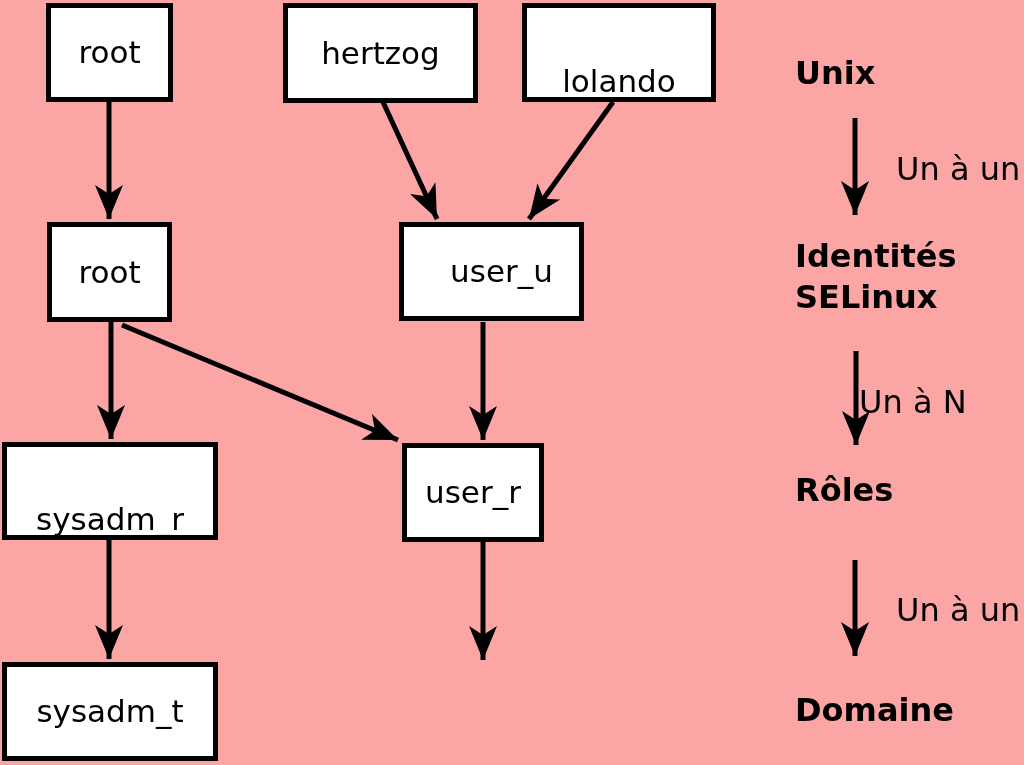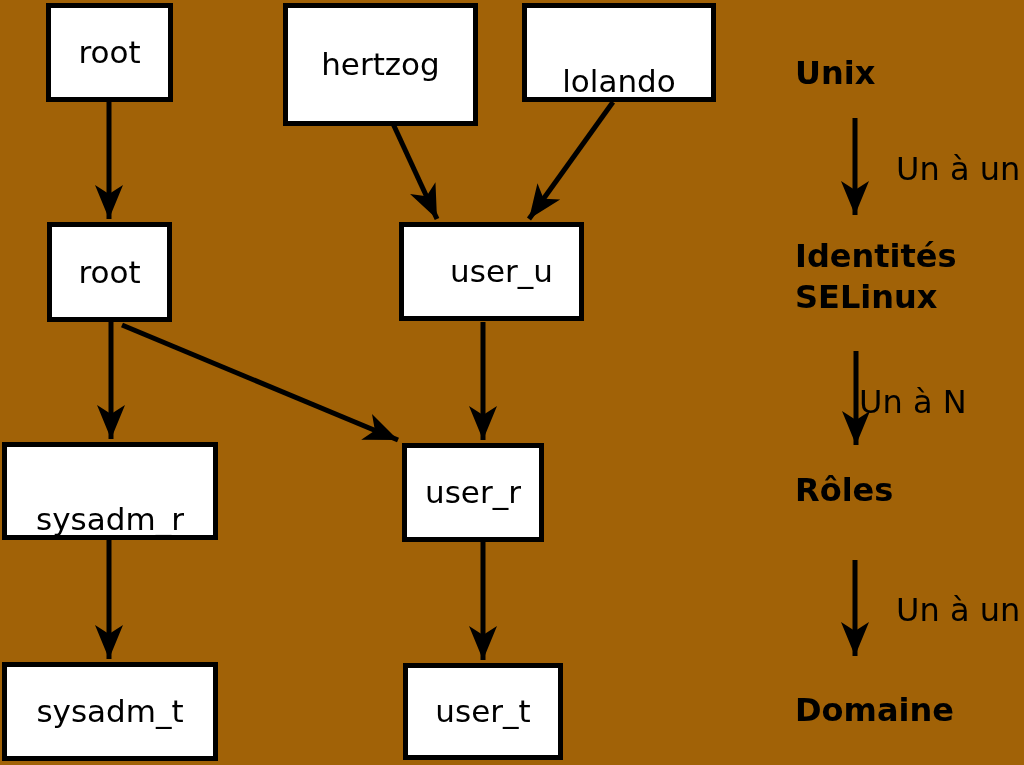--- a/index.html
+++ b/index.html
@@ -4,21 +4,21 @@
 <style>
   html, body {
     margin: 0;
     padding: 0;
     background: #ffffff;
   }
   #canvas {
     position: relative;
     width: 1024px;
     height: 765px;
-    background: #a16207;
+    background: #fca5a5;
     font-family: "DejaVu Sans", sans-serif;
     color: #000000;
     overflow: hidden;
   }
   #edge-layer {
     position: absolute;
     left: 0;
     top: 0;
     width: 1024px;
     height: 765px;
@@ -29,21 +29,21 @@
     border: 5px solid #000000;
     background: #ffffff;
     display: flex;
     align-items: center;
     justify-content: center;
     font-size: 31px;
     line-height: 31px;
     color: #000000;
   }
   .node-unix-root      { left: 46px;  top: 3px;   width: 127px; height: 99px; }
-  .node-unix-hertzog   { left: 283px; top: 3px;   width: 195px; height: 123px; }
+  .node-unix-hertzog   { left: 283px; top: 3px;   width: 195px; height: 100px; }
   .node-unix-lolando   { left: 522px; top: 3px;   width: 194px; height: 99px; align-items: flex-end; }
   .node-selinux-root   { left: 47px;  top: 222px; width: 125px; height: 100px; }
   .node-selinux-user-u { left: 399px; top: 222px; width: 185px; height: 99px; padding-left: 20px; }
   .node-role-sysadm-r  { left: 2px;   top: 442px; width: 216px; height: 98px; align-items: flex-end; }
   .node-role-user-r    { left: 402px; top: 443px; width: 142px; height: 99px; }
   .node-domain-sysadm-t{ left: 2px;   top: 662px; width: 216px; height: 99px; }
   .node-domain-user-t  { left: 403px; top: 663px; width: 160px; height: 97px; }
 
   .legend-heading {
     position: absolute;
@@ -109,23 +109,20 @@
   </div>
   <div class="node node-role-sysadm-r">
     <span>sysadm_r</span>
   </div>
   <div class="node node-role-user-r">
     <span>user_r</span>
   </div>
   <div class="node node-domain-sysadm-t">
     <span>sysadm_t</span>
   </div>
-  <div class="node node-domain-user-t">
-    <span>user_t</span>
-  </div>
 
   <div class="legend-heading lh-1"><br><span>Unix</span></div>
 
   <div class="legend-arrow-label la-1">Un à un</div>
 
   <div class="legend-heading lh-2"><span>Identités</span><br><span>SELinux</span></div>
 
   <div class="legend-arrow-label la-2">Un à N</div>
 
   <div class="legend-heading lh-3">Rôles</div>

